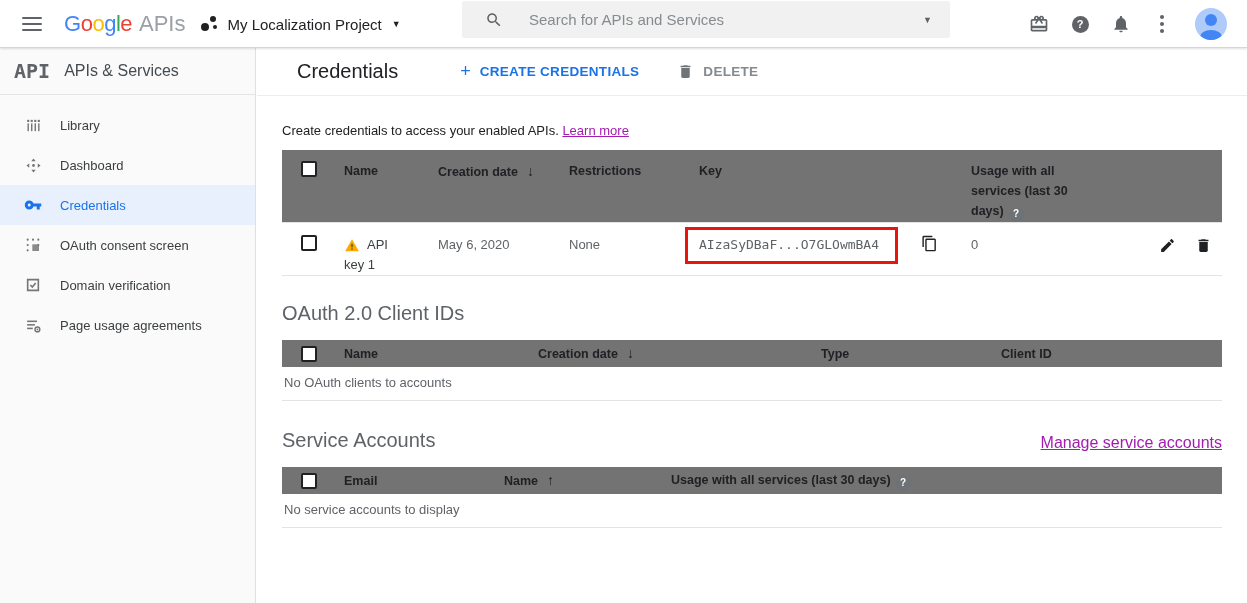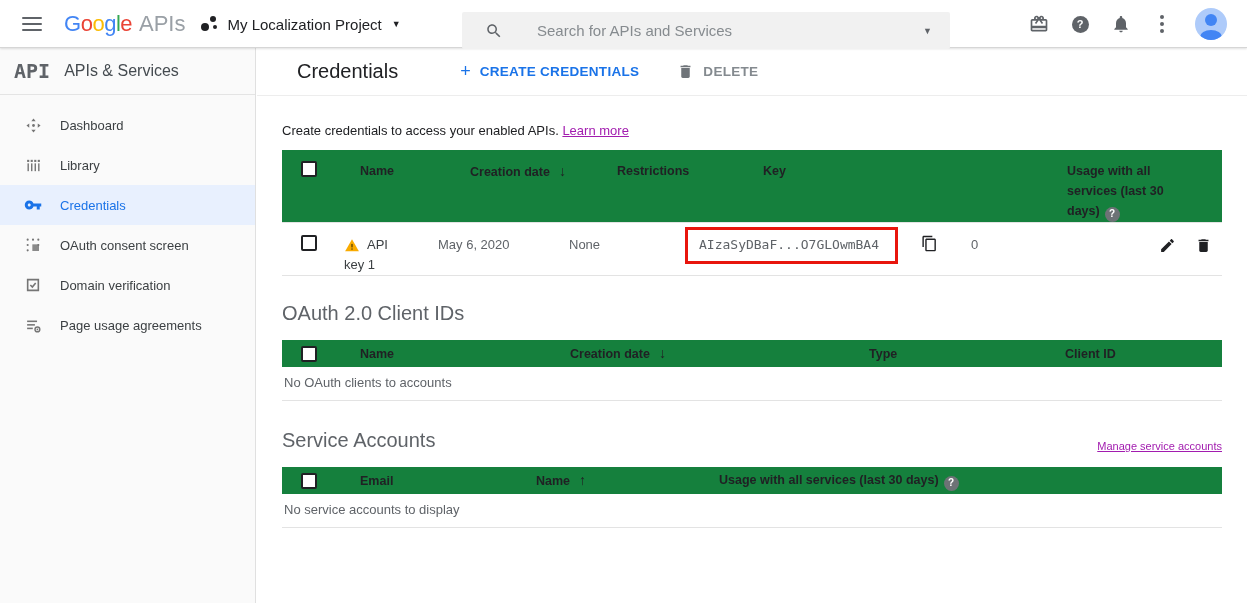--- a/index.html
+++ b/index.html
@@ -20,22 +20,22 @@
   .brand-suffix { font-size:22px; color:#9aa0a6; margin-left:7px; font-weight:400; }
   .project-picker { display:flex; align-items:center; margin-left:16px; cursor:pointer; }
   .proj-icon { position:relative; width:16px; height:16px; }
   .proj-icon i { position:absolute; background:#202124; border-radius:50%; }
   .proj-icon i.d1 { width:8px; height:8px; left:0; bottom:1px; }
   .proj-icon i.d2 { width:6px; height:6px; right:1px; top:0; }
   .proj-icon i.d3 { width:4px; height:4px; right:0; bottom:3px; }
   .proj-name { margin-left:10px; font-size:15px; color:#202124; }
   .caret { font-size:9px; color:#202124; margin-left:10px; }
 
-  .searchbar { position:absolute; left:462px; top:12px; width:488px; height:37px; background:#f1f1f1;
-               border-radius:2px; display:flex; align-items:center;gap:8px; }
+  .searchbar { position:absolute; left:462px; top:1px; width:488px; height:37px; background:#f1f1f1;
+               border-radius:2px; display:flex; align-items:center; }
   .searchbar input { flex:1; border:none; outline:none; background:transparent; font-size:15px;
                      color:#3c4043; margin-left:26px; font-family:inherit; }
   .searchbar input::placeholder { color:#868b8f; }
   .search-glyph { margin-left:23px; display:flex; }
   .search-caret { font-size:9px; color:#5f6368; margin-right:18px; cursor:pointer; }
 
   .topbar-right { position:absolute; right:20px; top:0; height:48px; display:flex; align-items:center; gap:21px; }
   .tb-icon { width:20px; height:20px; display:flex; align-items:center; justify-content:center; cursor:pointer; }
   .help-circle { width:17px; height:17px; border-radius:50%; background:#5f6368; color:#fff;
                  font-size:11px; font-weight:700; display:flex; align-items:center; justify-content:center; }
@@ -72,21 +72,21 @@
   .intro { margin-top:27px; font-size:13px; color:#202124; }
   .link { color:#a21caf; text-decoration:underline; cursor:pointer; }
 
   .section-title { font-size:20px; color:#5f6368; }
   .t-apikeys-title { margin-top:33px; }
 
   
   .grid-ak { display:grid; grid-template-columns:62px 94px 131px 130px 222px 50px 182px 1fr; }
   .grid-oa { display:grid; grid-template-columns:62px 194px 283px 180px 1fr; }
   .grid-sa { display:grid; grid-template-columns:62px 160px 167px 1fr; }
-  .thead { background:#15803d;gap:16px; }
+  .thead { background:#737373; }
   .th { font-size:12.5px; font-weight:700; color:#202124; line-height:20px; }
   .sort { font-size:14px; font-weight:700; margin-left:9px; color:#202124; }
   .checkbox { width:16px; height:16px; border:2px solid #202124; border-radius:2px; background:#fff;
               display:inline-block; cursor:pointer; }
 
   .ak-head { margin-top:12px; height:72px; padding-top:11px; }
   .ak-head .cb-cell { padding-left:19px; }
   .th-usage { width:116px; }
   .help-badge { display:inline-flex; width:15px; height:15px; border-radius:50%; background:#6d7276; color:#fff;
                 font-size:10px; font-weight:700; align-items:center; justify-content:center; margin-left:5px;
@@ -100,21 +100,21 @@
   .keytext { font-family:"DejaVu Sans Mono","Liberation Mono",monospace; font-size:13px; color:#5f6368; }
   .icon-btn { cursor:pointer; display:inline-flex; }
   .actions-cell { display:flex; gap:19px; justify-content:flex-end; padding-right:10px; padding-top:2px; }
 
   .t-oauth-title { margin-top:26px; }
   .oa-head { margin-top:15px; height:27px; align-items:center; }
   .oa-head .cb-cell { padding-left:19px; display:flex; align-items:center; }
   .empty-row { border-bottom:1px solid #e3e3e3; padding:8px 0 10px 2px; font-size:13px; color:#5f6368; }
 
   .sa-title-row { margin-top:28px; display:flex; align-items:flex-end; justify-content:space-between; }
-  .manage-link { font-size:11px;padding-left:8px; }
+  .manage-link { font-size:16px;padding-left:8px; }
   .sa-head { margin-top:15px; height:27px; align-items:center; }
   .sa-head .cb-cell { padding-left:19px; display:flex; align-items:center; }
 </style>
 </head>
 <body>
 
 <div class="app">
 
   <div class="topbar">
     <div class="topbar-left">
@@ -178,50 +178,50 @@
         </span>
     </div>
   </div>
 
   <div class="sidebar">
     <div class="sidebar-head">
       <span class="sidebar-logo">API</span>
       <span class="sidebar-title">APIs &amp; Services</span>
     </div>
     <div class="nav">
-      <div class="nav-item">
-        <span class="nicon">
-          <svg width="17" height="17" viewBox="0 0 24 24">
-              <g fill="#757575">
-                <path d="M12 2l3 4H9z"></path>
-                <path d="M12 22l-3-4h6z"></path>
-                <path d="M2 12l4-3v6z"></path>
-                <path d="M22 12l-4 3V9z"></path>
-                <circle cx="12" cy="12" r="2"></circle>
-              </g>
-            </svg>
-        </span>
-        <span class="nlabel">Dashboard</span>
-      </div>
       <div class="nav-item">
         <span class="nicon">
           <svg width="17" height="17" viewBox="0 0 24 24">
               <g fill="#757575">
                 <rect x="3" y="4" width="3" height="3"></rect>
                 <rect x="8" y="4" width="3" height="3"></rect>
                 <rect x="13" y="4" width="3" height="3"></rect>
                 <rect x="18" y="4" width="3" height="3"></rect>
                 <rect x="3.5" y="9" width="2" height="11"></rect>
                 <rect x="8.5" y="9" width="2" height="11"></rect>
                 <rect x="13.5" y="9" width="2" height="11"></rect>
                 <rect x="18.5" y="9" width="2" height="11"></rect>
               </g>
             </svg>
         </span>
         <span class="nlabel">Library</span>
+      </div>
+      <div class="nav-item">
+        <span class="nicon">
+          <svg width="17" height="17" viewBox="0 0 24 24">
+              <g fill="#757575">
+                <path d="M12 2l3 4H9z"></path>
+                <path d="M12 22l-3-4h6z"></path>
+                <path d="M2 12l4-3v6z"></path>
+                <path d="M22 12l-4 3V9z"></path>
+                <circle cx="12" cy="12" r="2"></circle>
+              </g>
+            </svg>
+        </span>
+        <span class="nlabel">Dashboard</span>
       </div>
       <div class="nav-item selected">
         <span class="nicon">
           <svg width="18" height="18" viewBox="0 0 24 24">
               <path fill="#1a73e8" d="M12.65 10C11.83 7.67 9.61 6 7 6c-3.31 0-6 2.69-6 6s2.69 6 6 6c2.61 0 4.83-1.67 5.65-4H17v4h4v-4h2v-4H12.65zM7 14c-1.1 0-2-.9-2-2s.9-2 2-2 2 .9 2 2-.9 2-2 2z"></path>
             </svg>
         </span>
         <span class="nlabel">Credentials</span>
       </div>
       <div class="nav-item">

